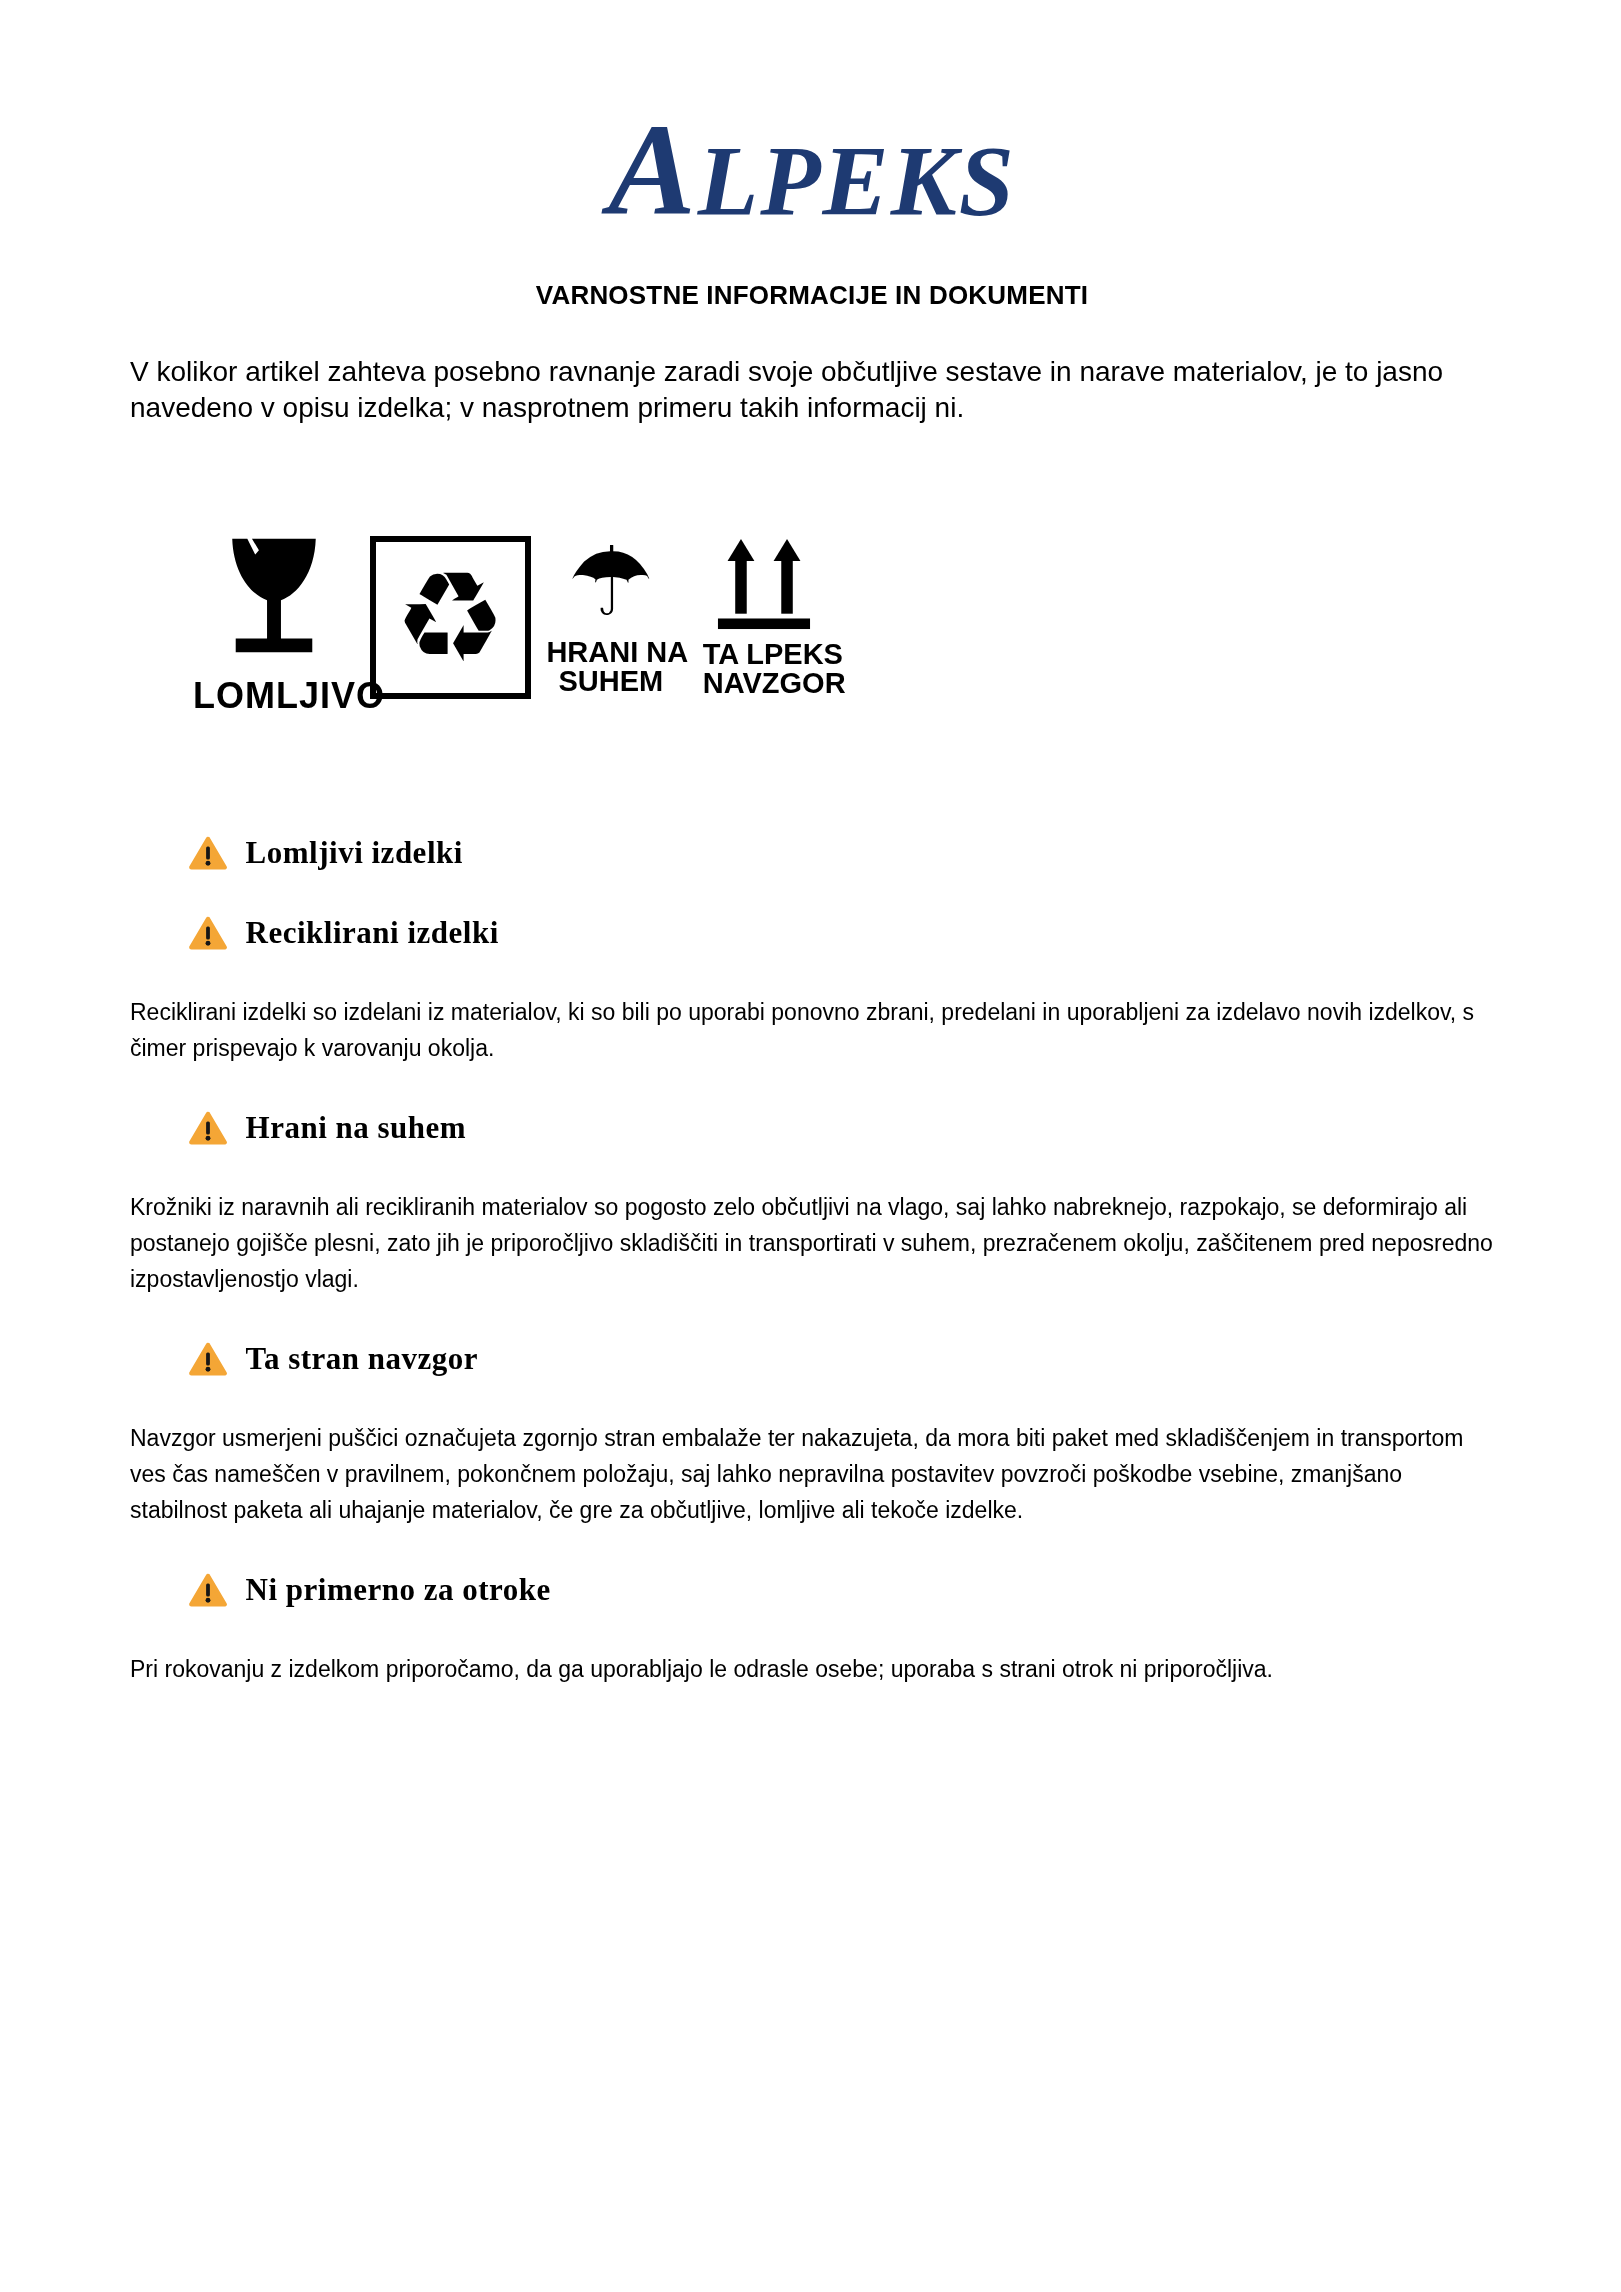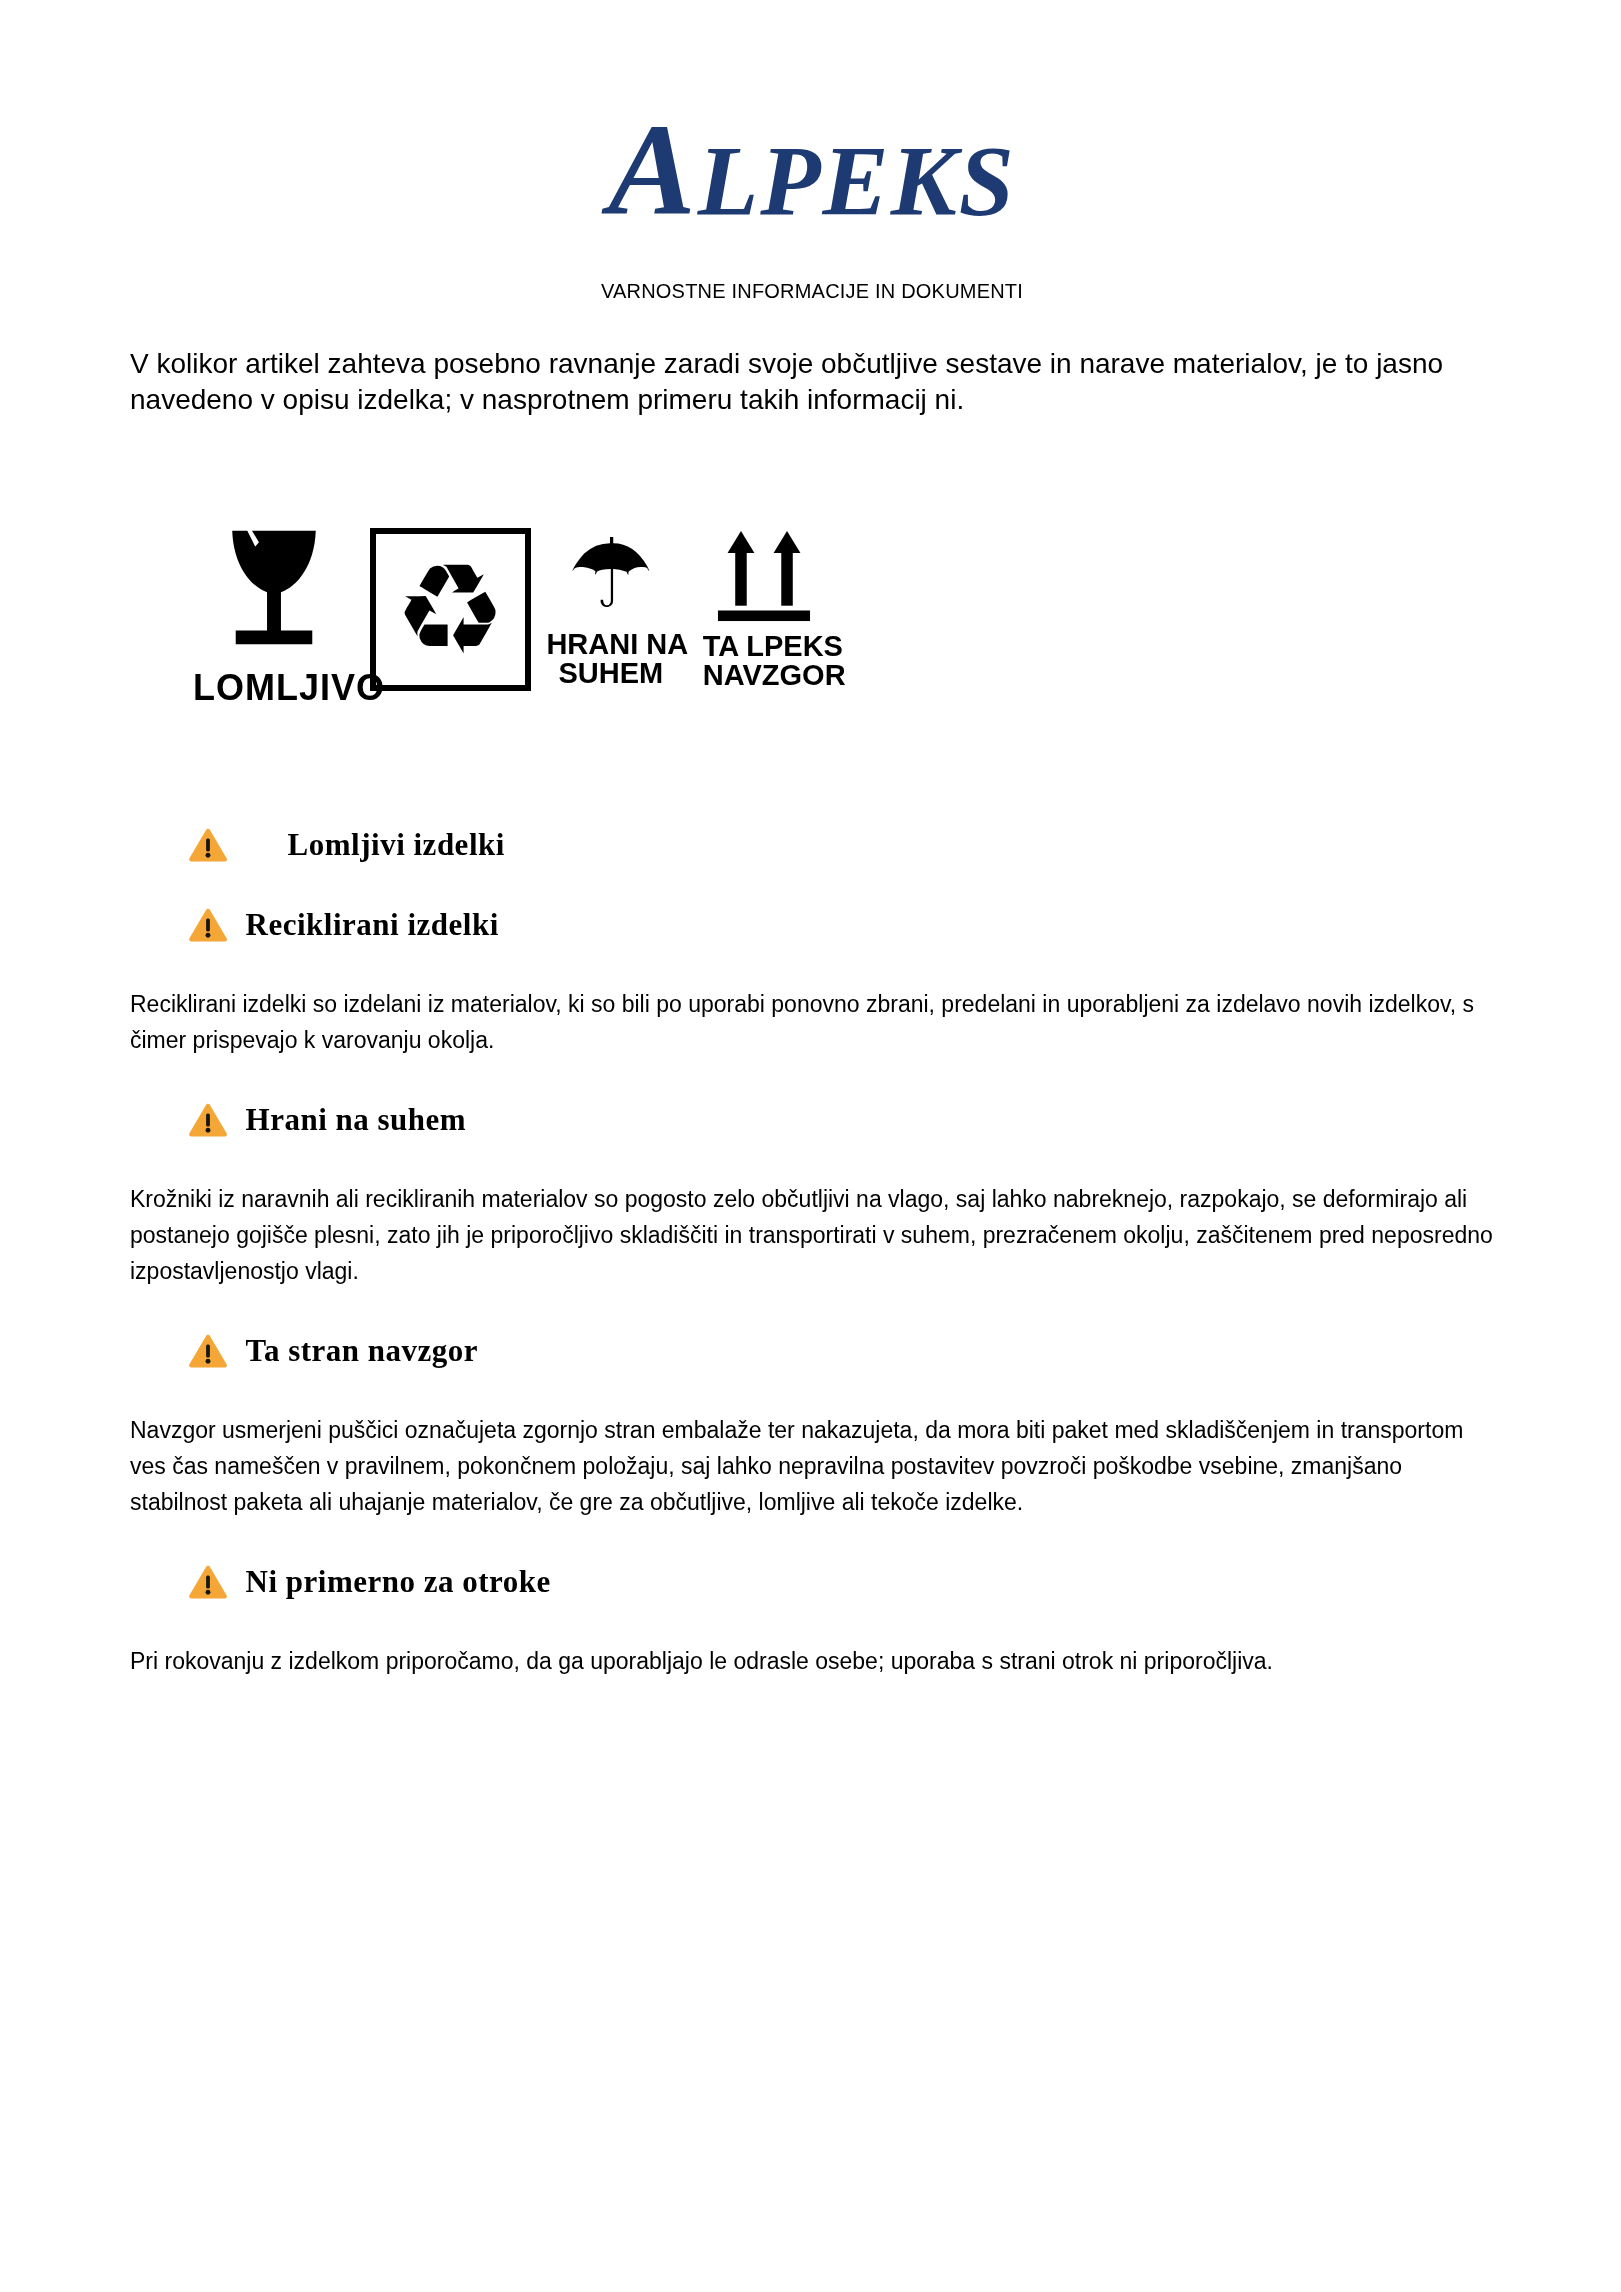--- a/index.html
+++ b/index.html
@@ -11,21 +11,21 @@
   
   .logo { padding-top:104px; text-align:center; line-height:1; white-space:nowrap; }
   .logo-a, .logo-rest {
     font-family:"Liberation Serif", serif; font-style:italic; font-weight:600;
     color:#1e3a72; letter-spacing:2px;
   }
   .logo-a   { font-size:131px; }
   .logo-rest{ font-size:99px; }
   
   .doc-title {
-    margin-top:45px; text-align:center; font-weight:400; font-size:20px;
+    margin-top:45px; text-align:center; font-weight:700; font-size:26px;
     letter-spacing:0.2px;
   }
   
   .intro { margin-top:43px; font-size:28px; line-height:36px; max-width:1367px; }
   
   .icons-row { display:flex; align-items:flex-start; margin:110px 0 0 63px; }
   .icon-block { text-align:center; }
   .icon-fragile { width:161px; }
   .glass-svg { width:116px; height:119px; display:block; margin:0 auto; }
   .fragile-label { font-weight:700; font-size:36px; margin-top:19.6px; letter-spacing:1px; white-space:nowrap; }
@@ -35,21 +35,21 @@
   }
   .recycle-glyph { font-family:"DejaVu Sans", sans-serif; font-size:125px; line-height:1; color:#000; }
   .icon-dry { width:129px; margin-left:15.7px; }
   .umbrella-glyph { font-family:"DejaVu Sans", sans-serif; font-size:96px; line-height:92px; display:block; color:#000; }
   .two-line-label { font-weight:700; font-size:29px; line-height:29px; margin-top:9.8px; white-space:nowrap; }
   .two-line-label span { display:block; }
   .icon-up { width:123px; margin-left:27.4px; }
   .arrows-svg { width:98px; height:94px; display:block; margin:0 auto; }
   
   .section-heading-row { display:flex; align-items:center; margin:44px 0 0 59px; }
-  .section-heading-row.first { margin-top:118px;gap:42px; }
+  .section-heading-row.first { margin-top:118px; }
   .warning-svg { width:38px; height:34px; display:block; }
   .section-heading {
     font-family:"Liberation Serif", serif; font-weight:700; font-size:31px;
     margin:0 0 0 18.6px; letter-spacing:0.5px; white-space:nowrap;
   }
   .section-body { margin-top:43px; font-size:23px; line-height:36px; max-width:1367px; }
 </style>
 </head>
 <body>
 

